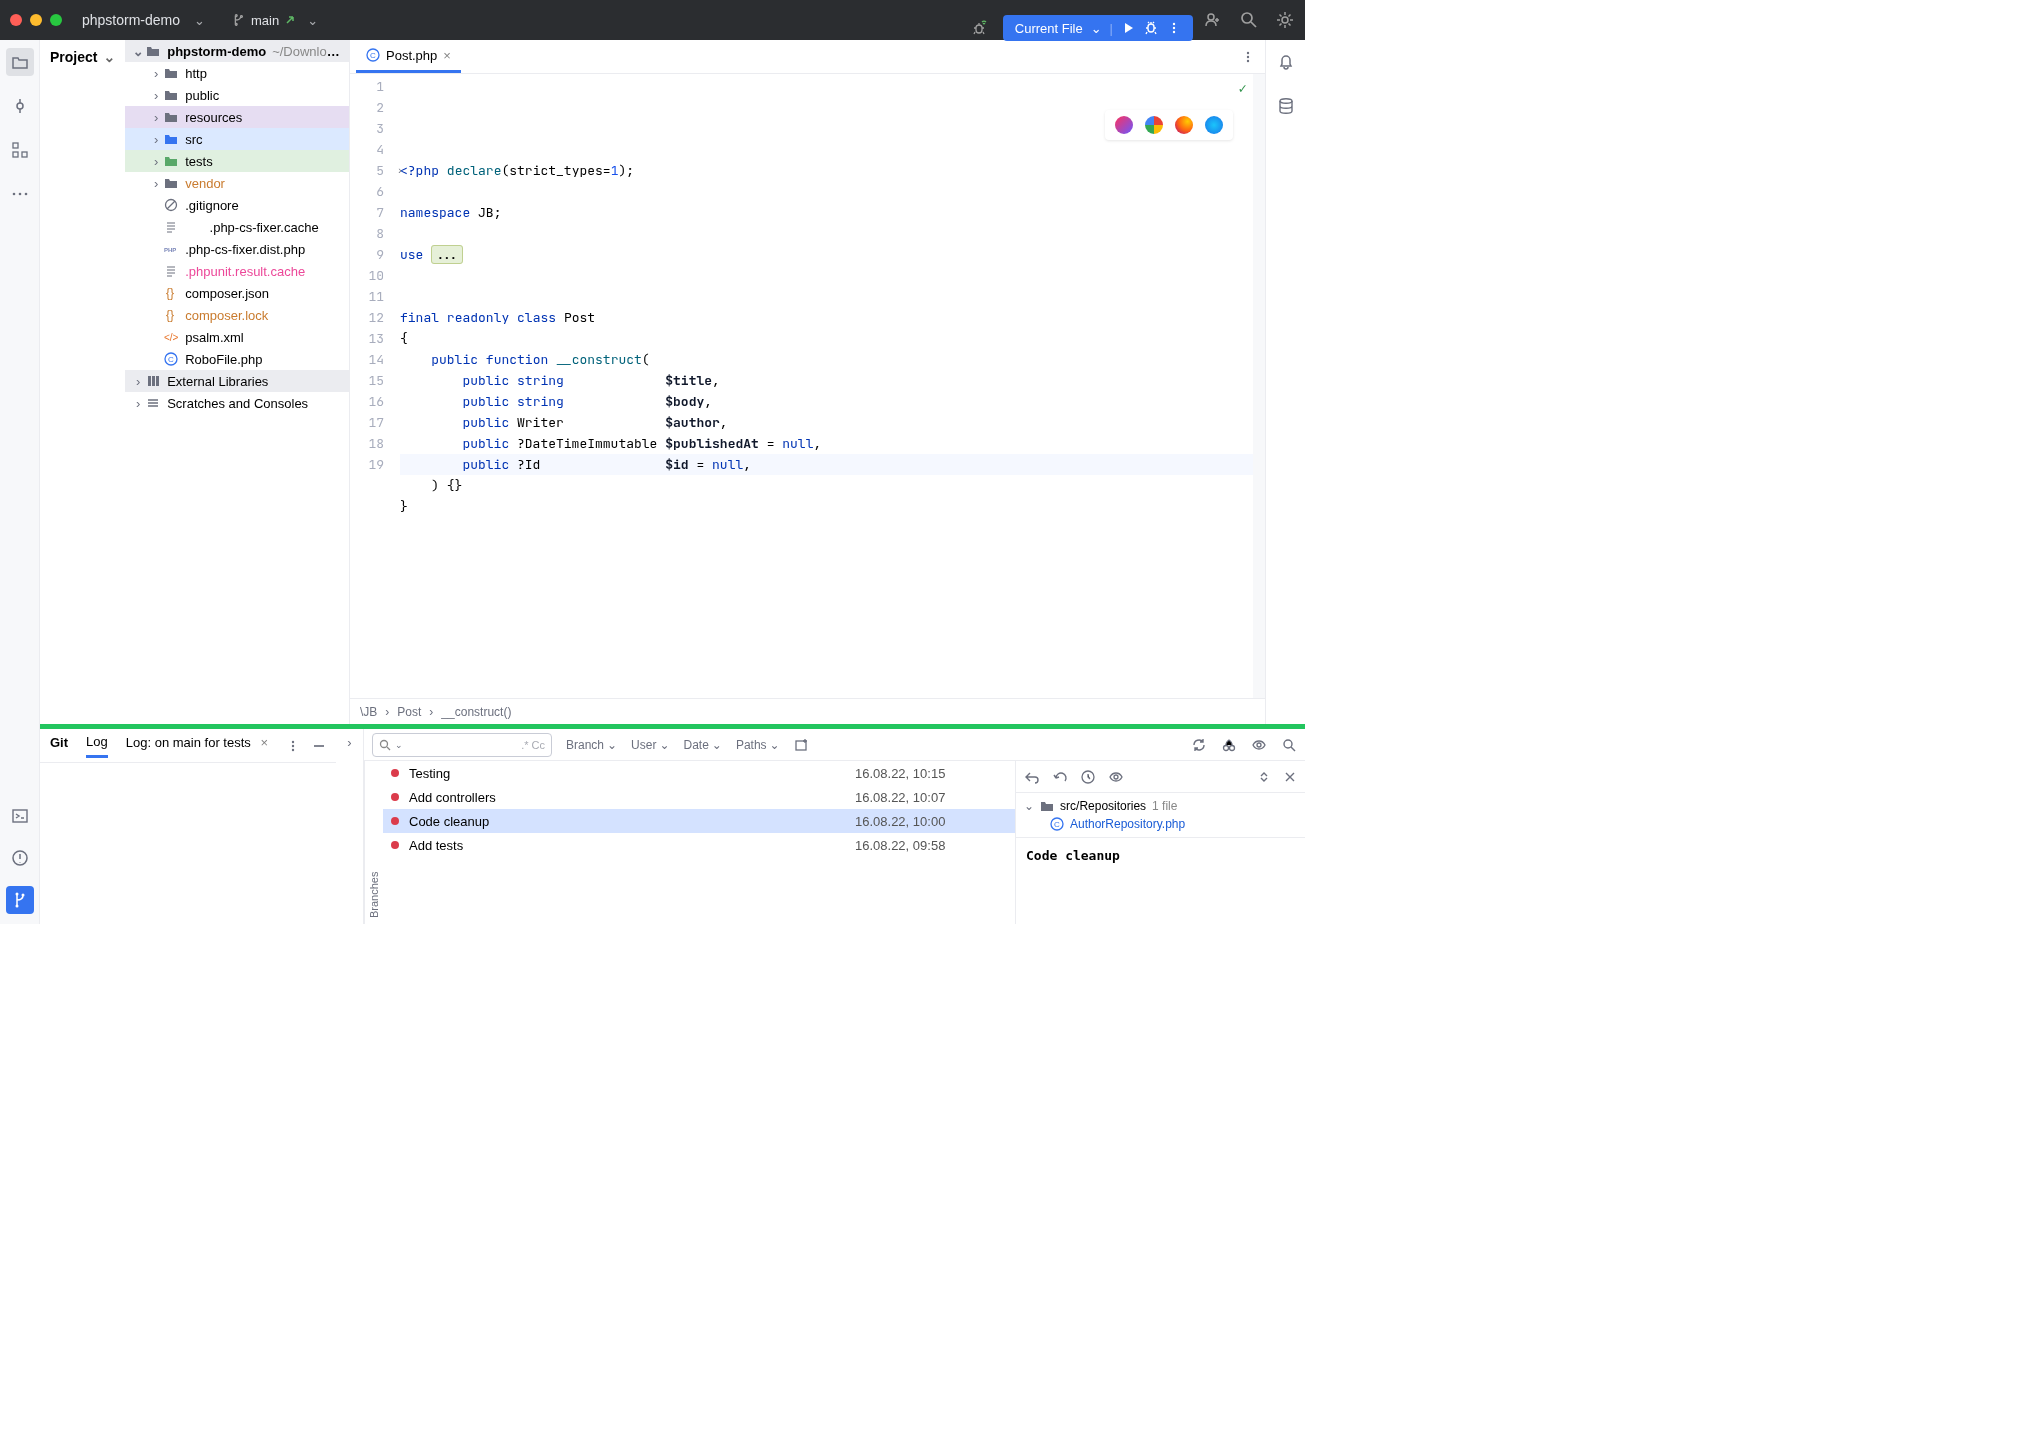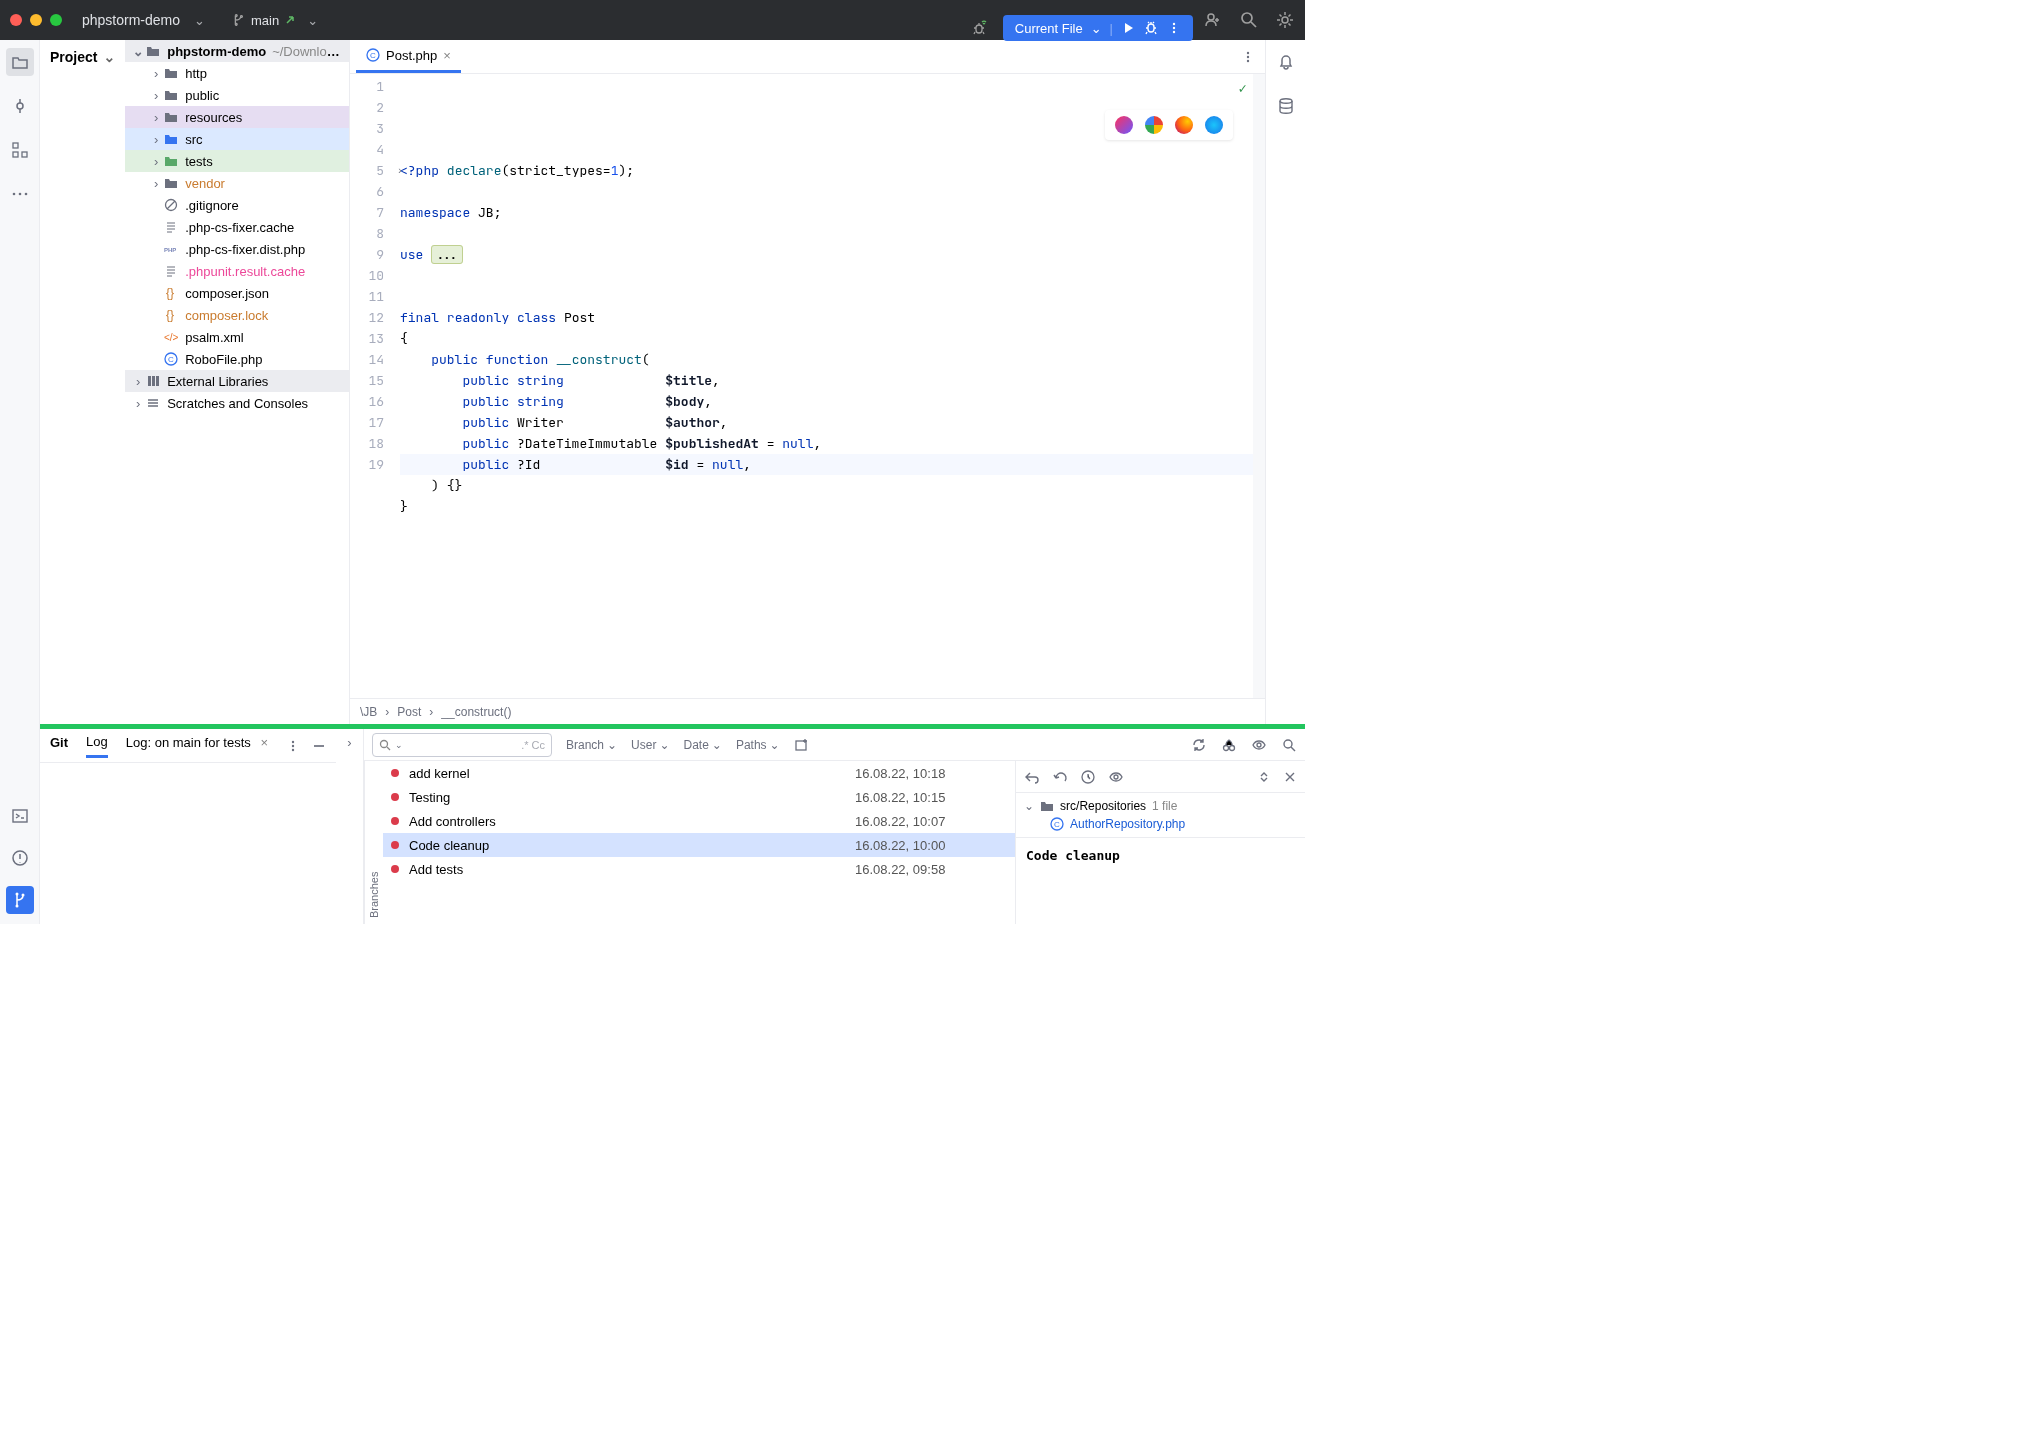--- a/index.html
+++ b/index.html
@@ -478,21 +478,21 @@
               <div class="tree-row " style="padding-left: 24px;">
                 <span class="tree-arrow"></span>
                 <span class="tree-icon">
                   <svg width="14" height="14" viewBox="0 0 14 14">
                     <circle cx="7" cy="7" r="5.5" fill="none" stroke="#6c707e" stroke-width="1.3"></circle>
                     <path stroke="#6c707e" stroke-width="1.3" d="M3 11L11 3"></path>
                   </svg>
                 </span>
                 <span class="tree-label">.gitignore</span>
               </div>
-              <div class="tree-row " style="padding-left: 24px;">
+              <div class="tree-row " style="padding-left: 24px; text-align: center;">
                 <span class="tree-arrow"></span>
                 <span class="tree-icon">
                   <svg width="14" height="14" viewBox="0 0 14 14">
                     <path stroke="#6c707e" stroke-width="1.2" d="M3 3h8M3 6h8M3 9h8M3 12h5"></path>
                   </svg>
                 </span>
                 <span class="tree-label">.php-cs-fixer.cache</span>
               </div>
               <div class="tree-row " style="padding-left: 24px;">
                 <span class="tree-arrow"></span>
@@ -704,25 +704,20 @@
             <svg width="16" height="16" viewBox="0 0 16 16">
                 <circle cx="7" cy="7" r="4" fill="none" stroke="#6c707e" stroke-width="1.4"></circle>
                 <path stroke="#6c707e" stroke-width="1.4" d="M10 10l4 4"></path>
               </svg>
           </div>
           <div class="git-body">
             <div class="branches-label">Branches</div>
             <div class="commits" id="commits">
                 <div class="commit-row">
                   <div class="commit-dot"></div>
-                  <div class="commit-msg">add kernel</div>
-                  <div class="commit-date">16.08.22, 10:18</div>
-                </div>
-                <div class="commit-row">
-                  <div class="commit-dot"></div>
                   <div class="commit-msg">Testing</div>
                   <div class="commit-date">16.08.22, 10:15</div>
                 </div>
                 <div class="commit-row">
                   <div class="commit-dot"></div>
                   <div class="commit-msg">Add controllers</div>
                   <div class="commit-date">16.08.22, 10:07</div>
                 </div>
                 <div class="commit-row selected">
                   <div class="commit-dot"></div>

